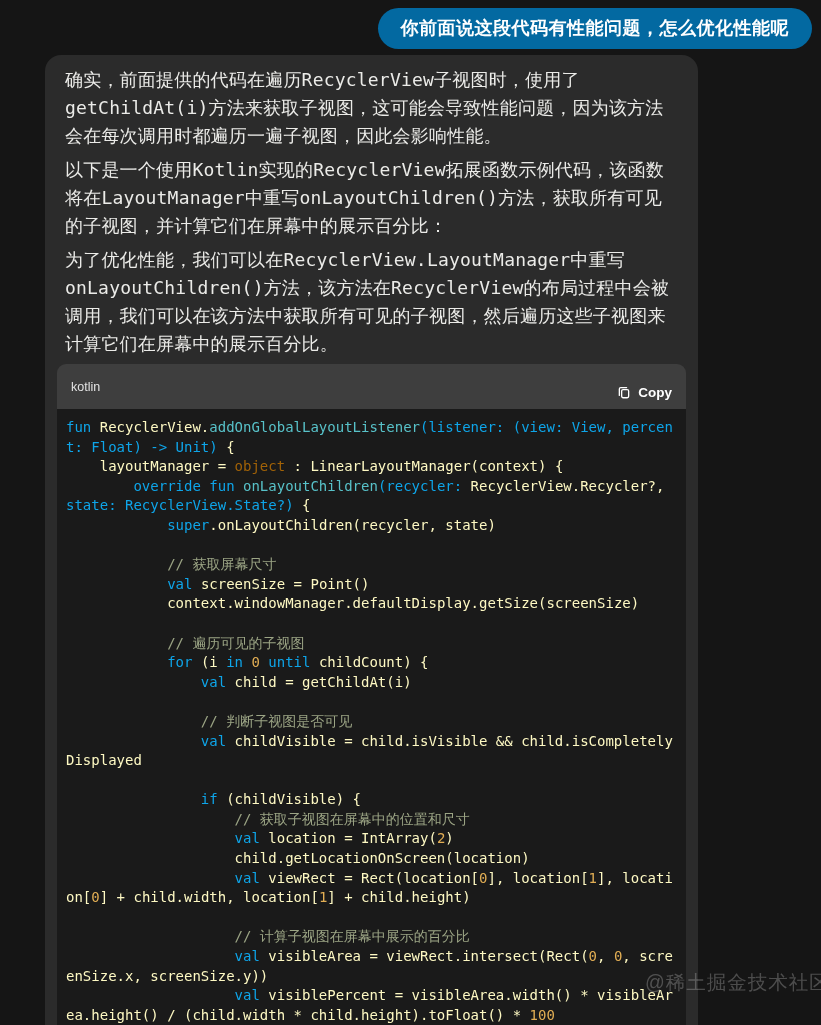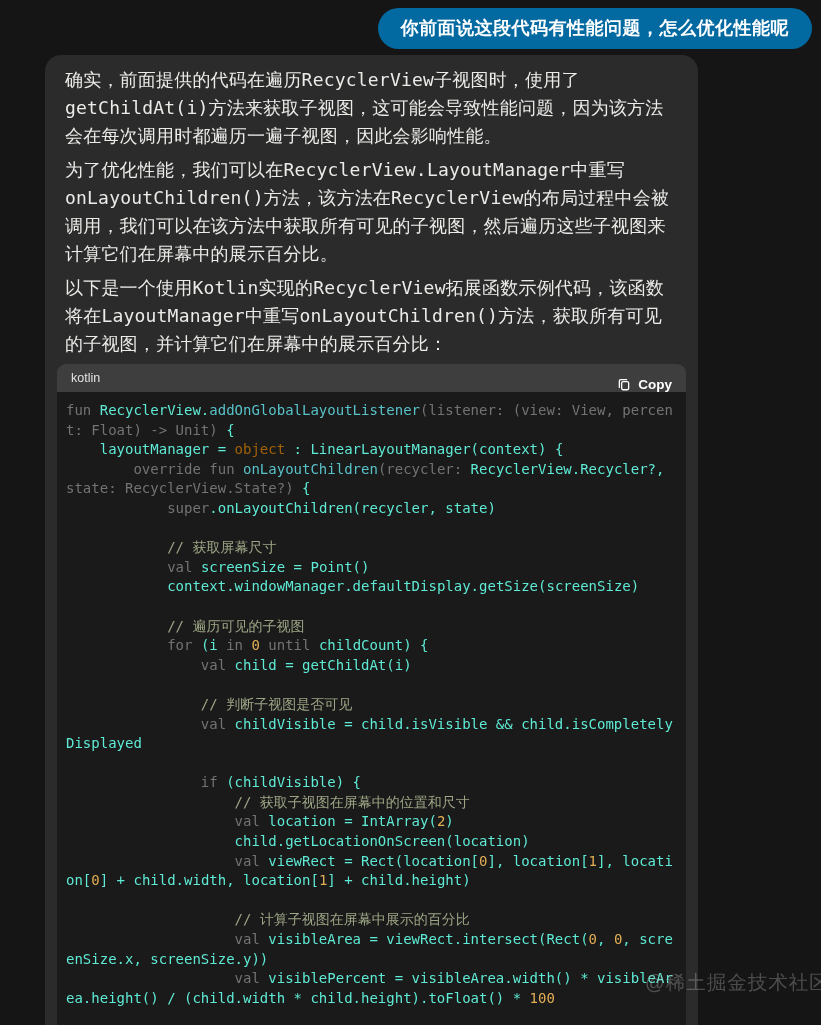--- a/index.html
+++ b/index.html
@@ -48,21 +48,21 @@
     word-break: break-word;
   }
 
   
   .code-block {
     margin: 6px -8px 0 -8px;
     border-radius: 9px 9px 0 0;
     overflow: hidden;
   }
   .code-header {
-    height: 28px;
+    height: 45px;
     background: #3e3e3e;
     display: flex;
     align-items: center;
     justify-content: space-between;
     padding: 0 14px;
   }
   .code-lang {
     color: #e3e3e3;
     font-size: 12.5px;
   }
@@ -86,23 +86,23 @@
     font-family: "DejaVu Sans Mono", monospace;
     font-size: 14px;
     line-height: 19.6px;
     color: #e8e6e1;
   }
   .cl {
     white-space: pre-wrap;
     word-break: break-all;
     min-height: 19.6px;
   }
-  .c-k { color: #737373; }           
+  .c-k { color: #0ea5e9; }           
   .c-f { color: #58c2c9; }           
-  .c-p { color: #5eead4; }           
+  .c-p { color: #fef9c3; }           
   .c-c { color: #9ca585; text-align: center; }           
   .c-n { color: #e2ae54; }           
   .c-o { color: #a16207; }           
 
   
   .watermark {
     position: absolute;
     left: 645px;
     top: 969px;
     font-size: 19.5px;
@@ -117,22 +117,22 @@
 <body>
 
 <div class="page">
 
   <div class="user-bubble">
     <span>你前面说这段代码有性能问题，怎么优化性能呢</span>
   </div>
 
   <div class="assistant-bubble">
     <p>确实，前面提供的代码在遍历RecyclerView子视图时，使用了getChildAt(i)方法来获取子视图，这可能会导致性能问题，因为该方法会在每次调用时都遍历一遍子视图，因此会影响性能。</p>
+    <p>以下是一个使用Kotlin实现的RecyclerView拓展函数示例代码，该函数将在LayoutManager中重写onLayoutChildren()方法，获取所有可见的子视图，并计算它们在屏幕中的展示百分比：</p>
     <p>为了优化性能，我们可以在RecyclerView.LayoutManager中重写onLayoutChildren()方法，该方法在RecyclerView的布局过程中会被调用，我们可以在该方法中获取所有可见的子视图，然后遍历这些子视图来计算它们在屏幕中的展示百分比。</p>
-    <p>以下是一个使用Kotlin实现的RecyclerView拓展函数示例代码，该函数将在LayoutManager中重写onLayoutChildren()方法，获取所有可见的子视图，并计算它们在屏幕中的展示百分比：</p>
 
     <div class="code-block">
       <div class="code-header">
         <span class="code-lang">kotlin</span>
         <button class="copy-btn">
           <span>
             <svg width="14" height="15" viewBox="0 0 24 24" fill="none" stroke="#ffffff" stroke-width="2.2" stroke-linecap="round" stroke-linejoin="round">
               <rect x="8" y="7" width="12" height="14" rx="2.5"></rect>
               <path d="M16.5 3.5H6.5a2.5 2.5 0 0 0-2.5 2.5v11"></path>
             </svg>

